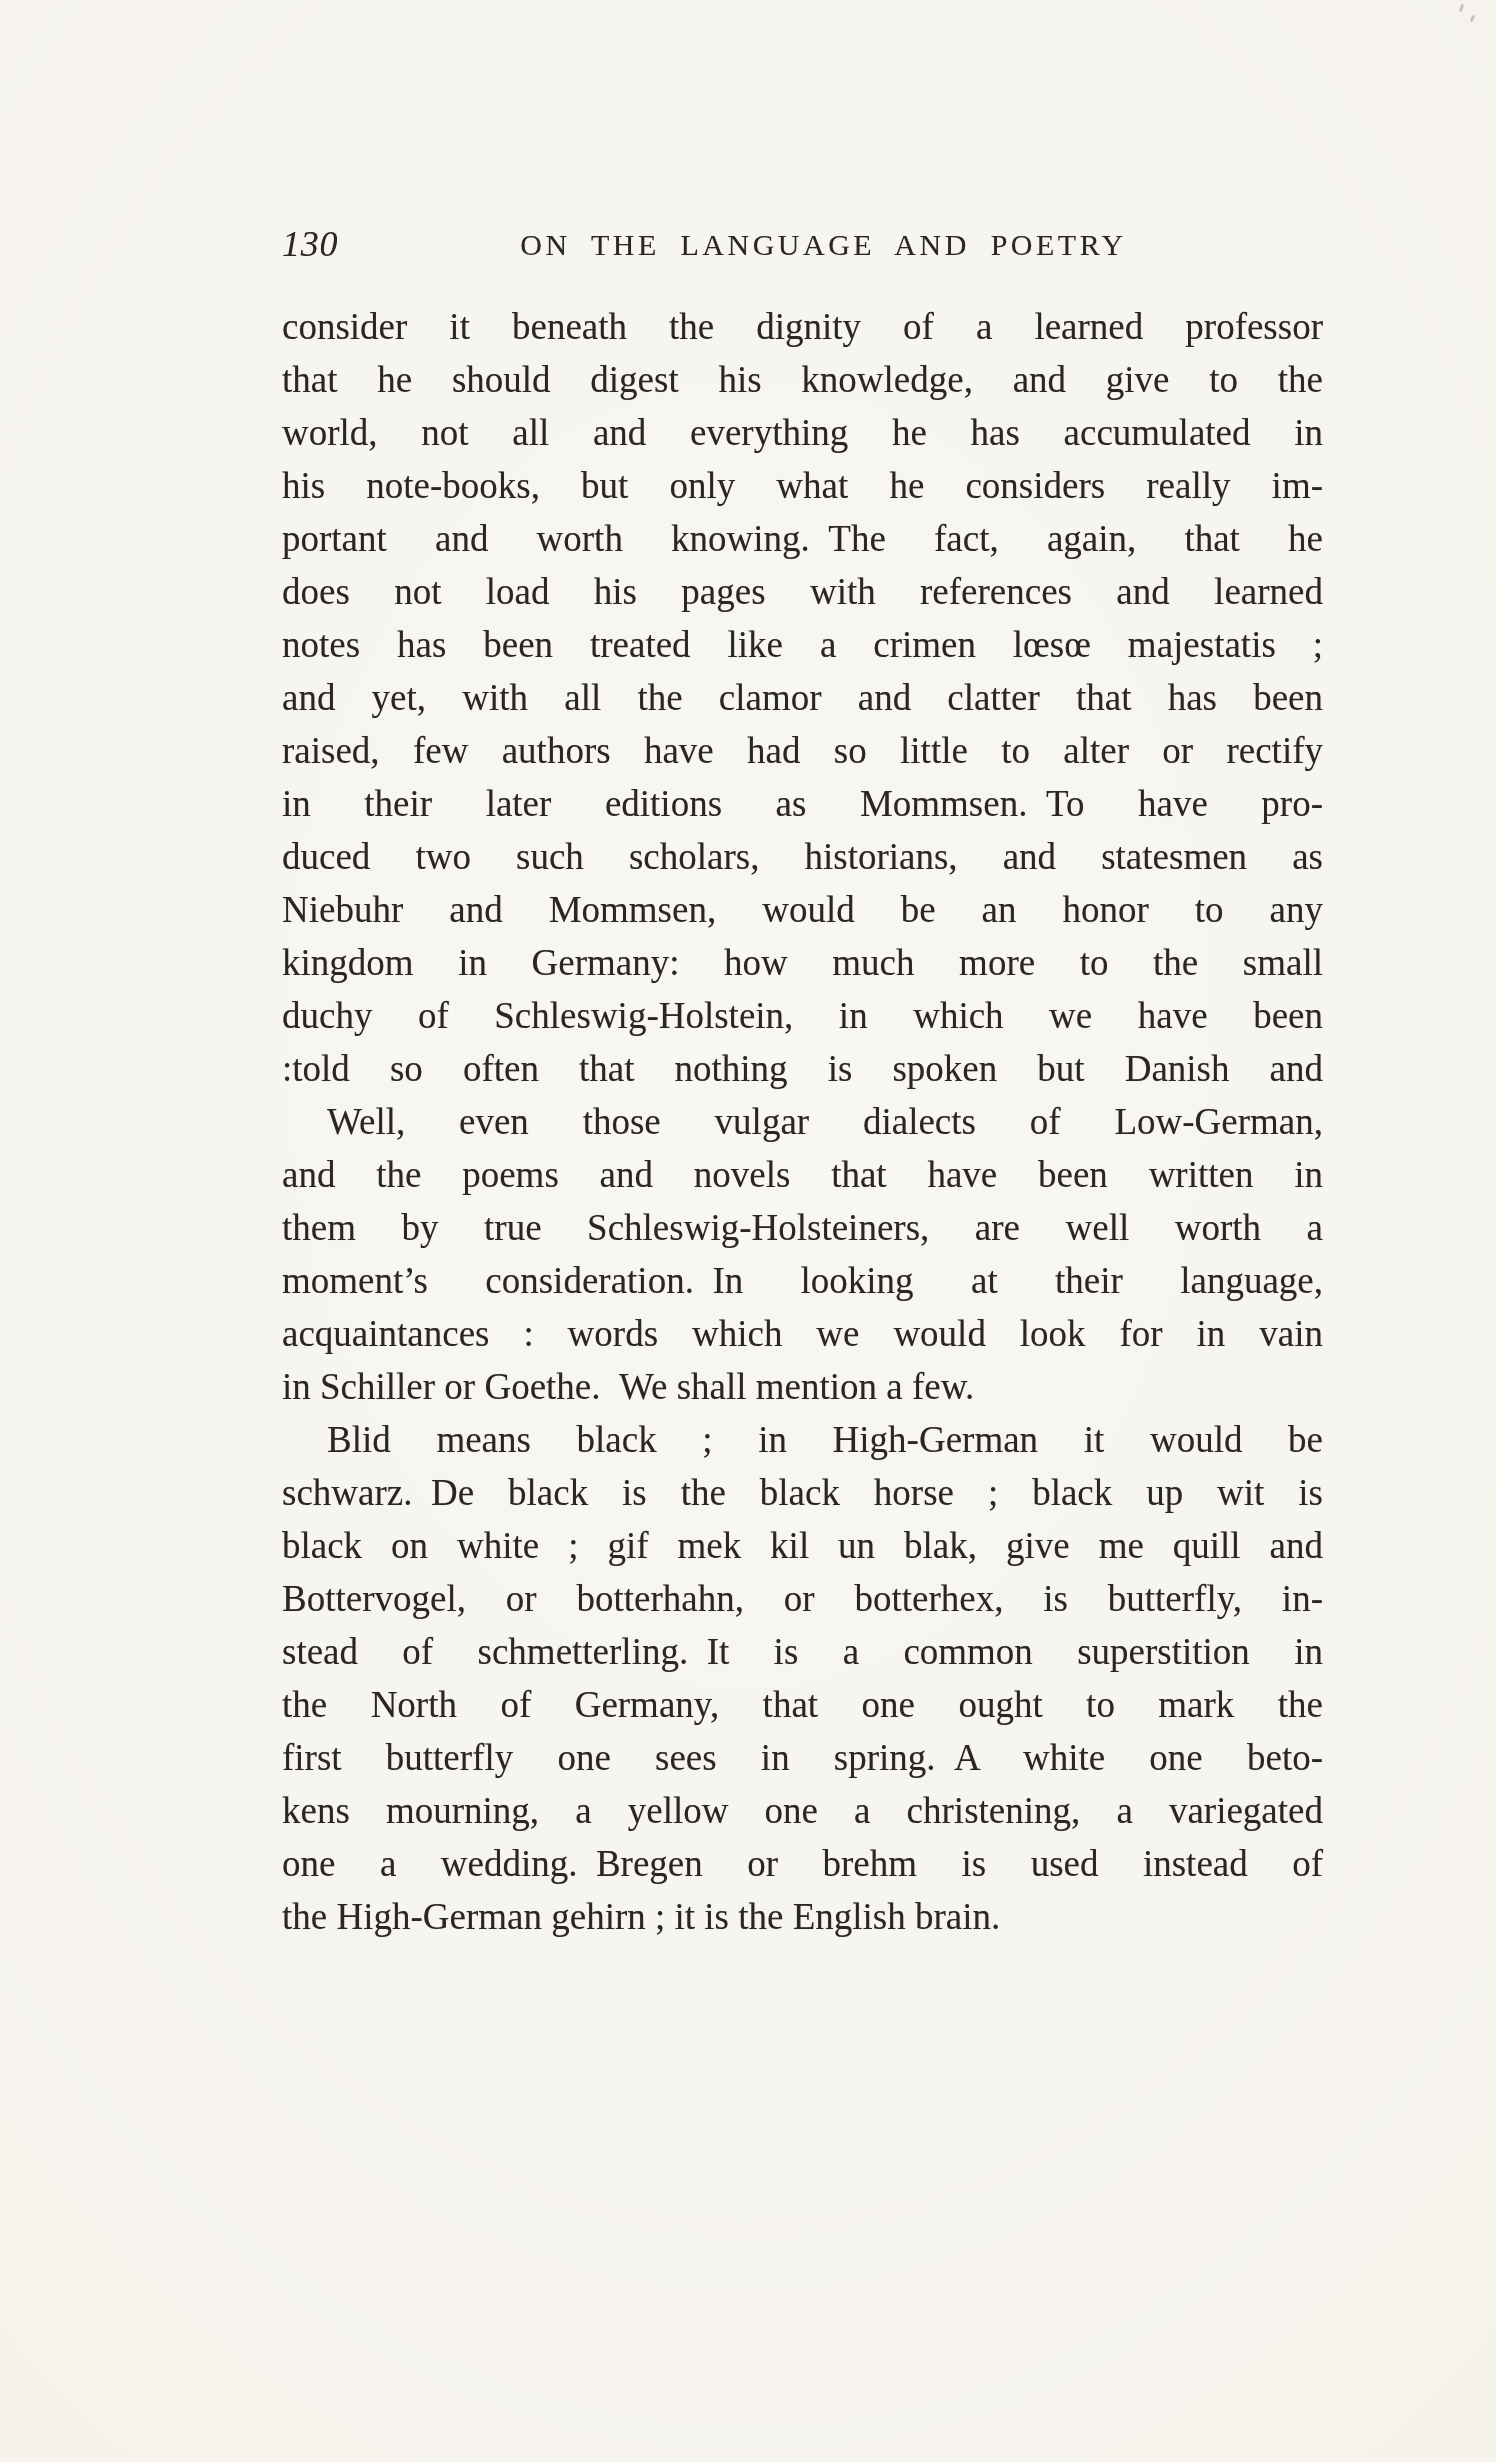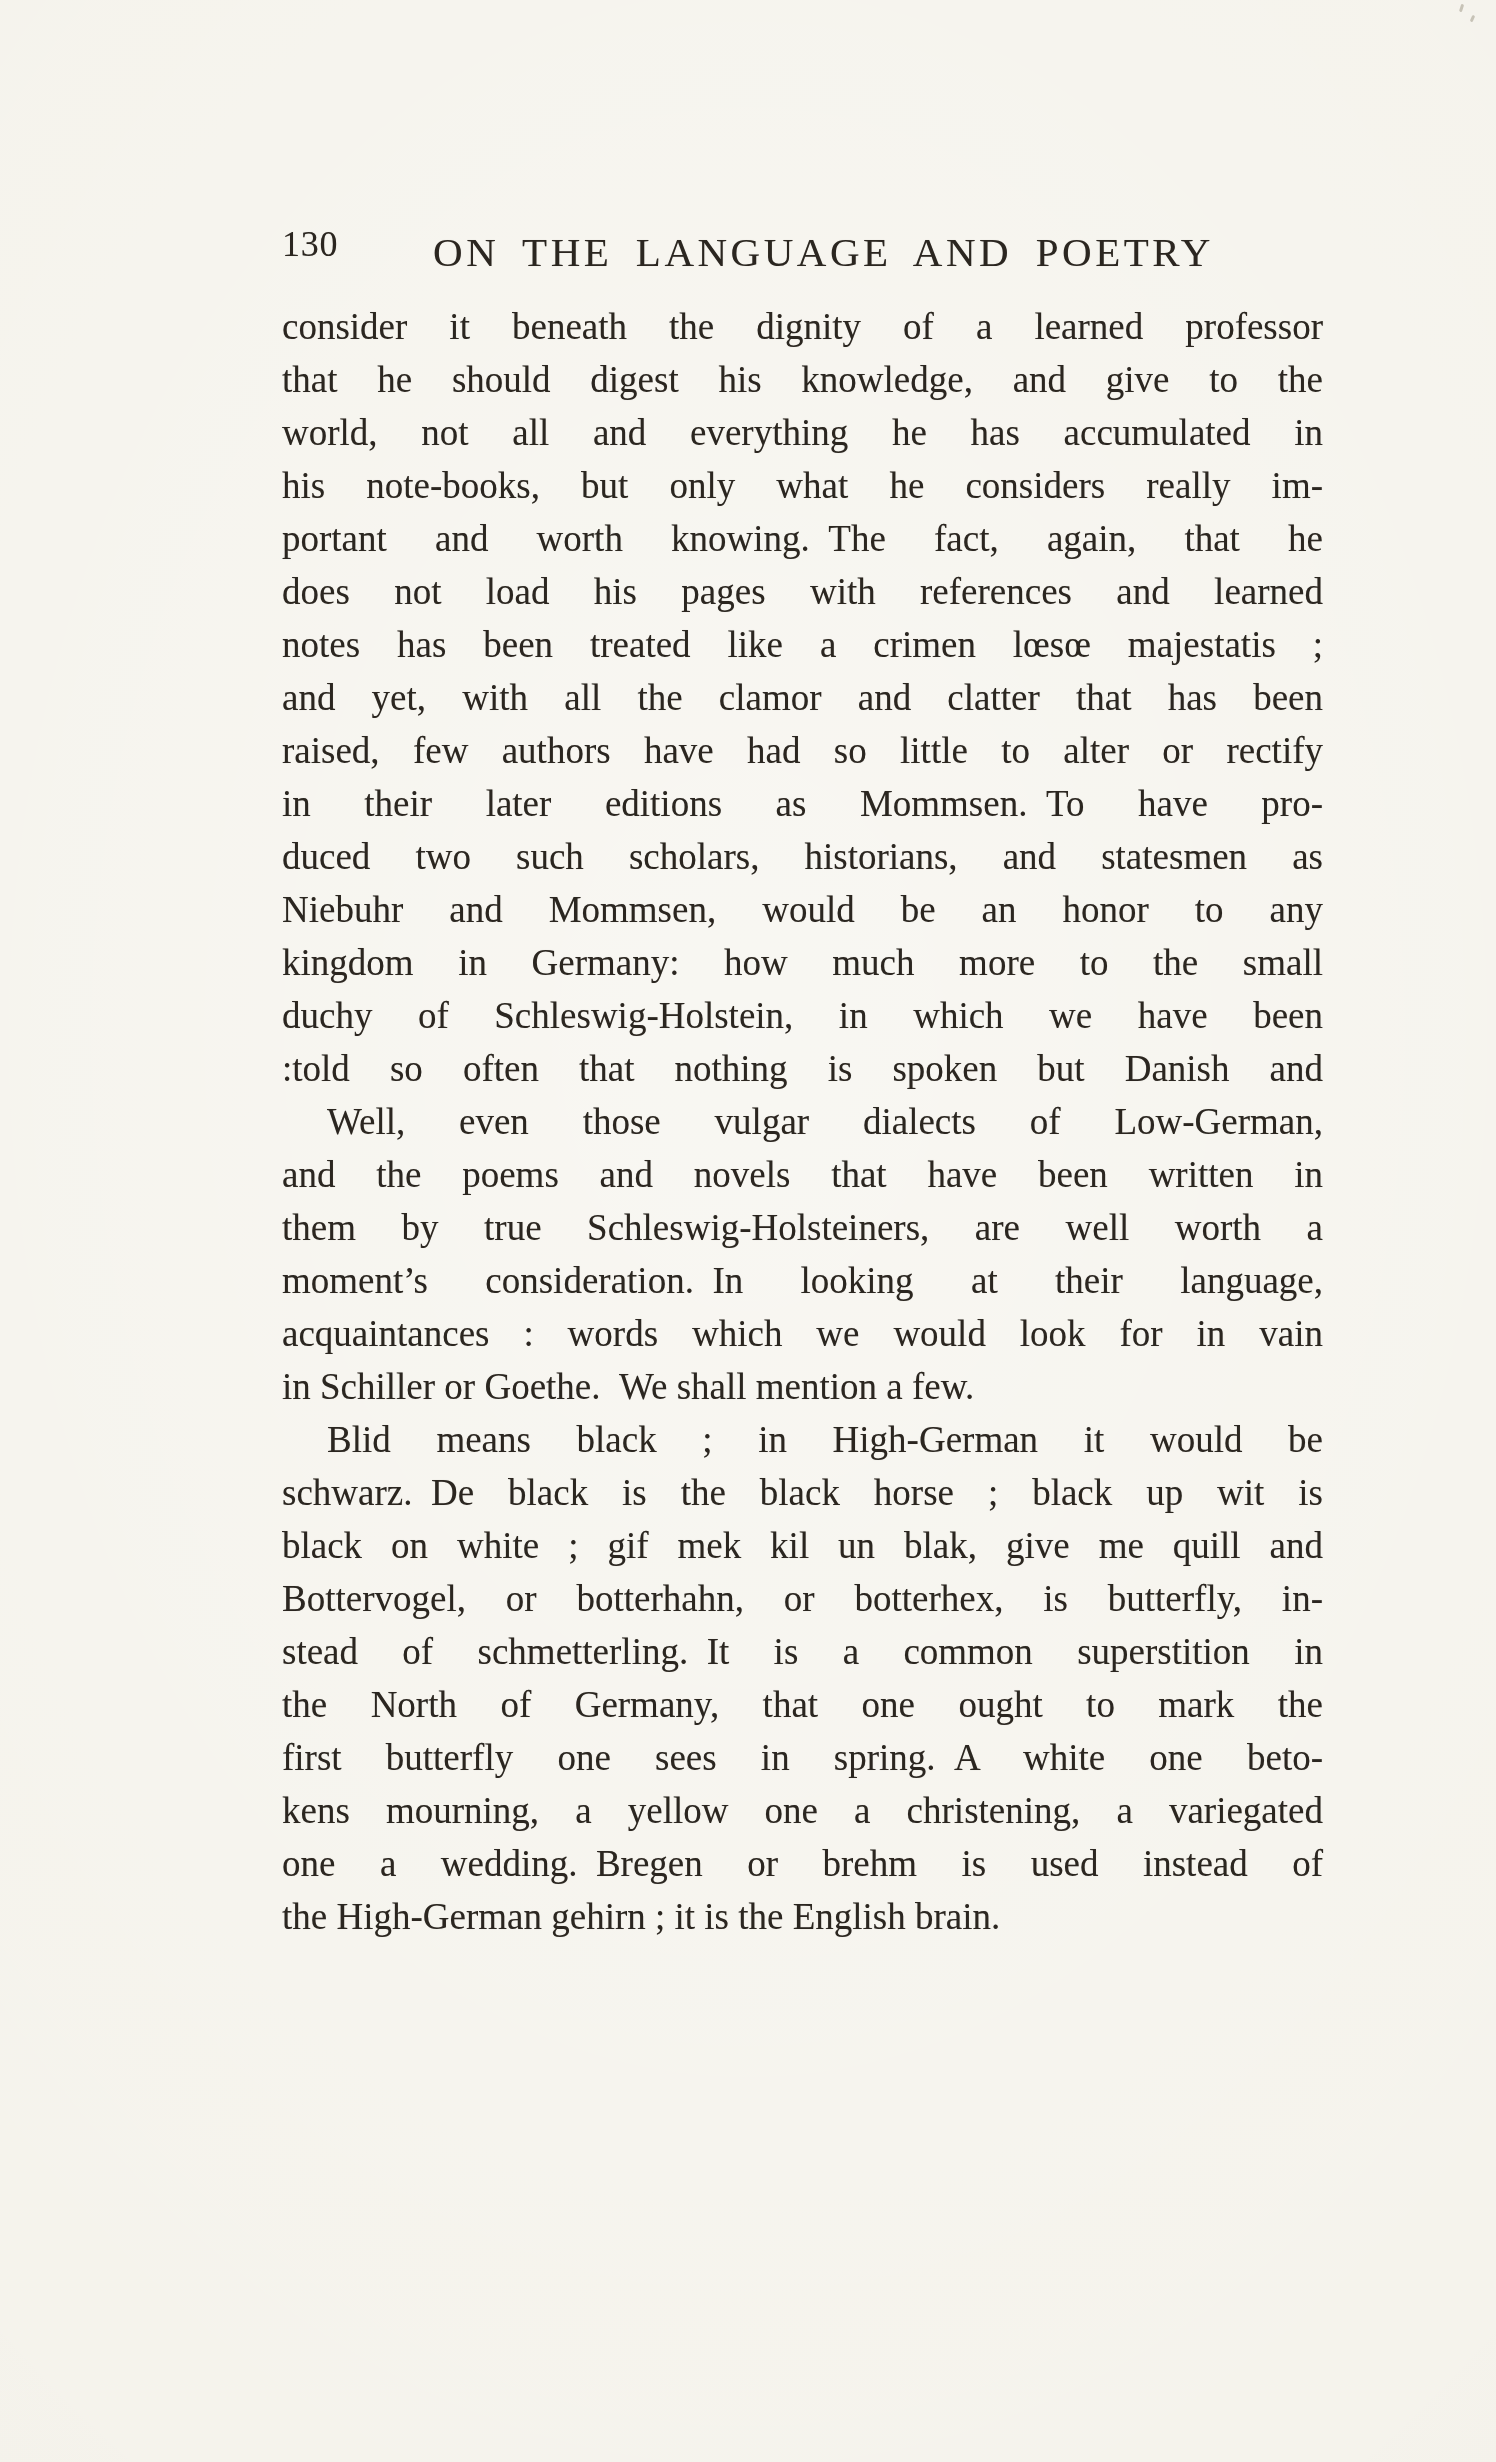--- a/index.html
+++ b/index.html
@@ -32,28 +32,29 @@
     position: relative;
     height: 46px;
     margin-bottom: 32px;
   }
   .page-number {
     position: absolute;
     left: 0;
     top: 1.4px;
     font-size: 36px;
     letter-spacing: 0.7px;
+    font-style: italic;
   }
   .running-title {
     position: absolute;
     left: 42px;
     right: 0;
     top: 5.6px;
     text-align: center;
-    font-size: 41px;
+    font-size: 30px;
     letter-spacing: 3.5px;
     word-spacing: 9.8px;
     white-space: nowrap;
   }
   .body-text { width: 100%; }
   .line {
     font-size: 37px;
     line-height: 53px;
     text-align: justify;
     text-align-last: justify;

